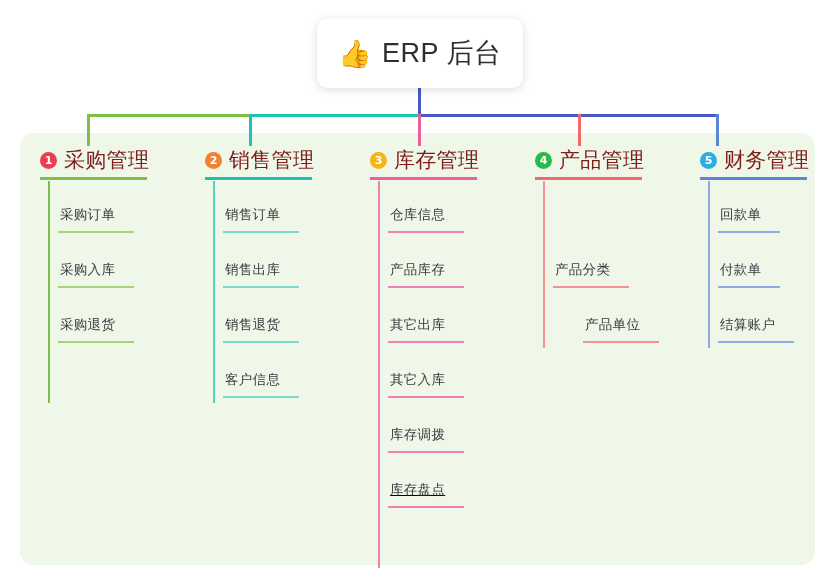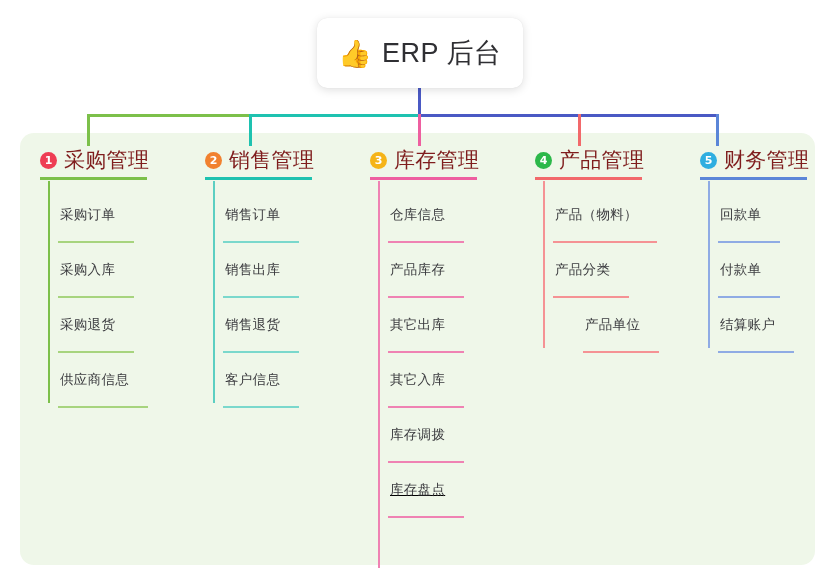--- a/index.html
+++ b/index.html
@@ -108,21 +108,21 @@
   }
 
   .leaf {
     position: absolute;
     white-space: nowrap;
   }
   .leaf-label {
     font-size: 13.5px;
     color: #3a3a3e;
     letter-spacing: 0.3px;
-    padding: 0 2px 17px 2px;
+    padding: 0 2px 7px 2px;
     display: block;
   }
   .leaf-underline {
     height: 2px;
   }
 </style>
 </head>
 <body>
 
 <div id="canvas">
@@ -162,24 +162,20 @@
       <div class="leaf-underline" style="width:76px; background:#a7d47e;"></div>
     </div>
     <div class="leaf" style="left:18px; top:113px;">
       <span class="leaf-label">采购入库</span>
       <div class="leaf-underline" style="width:76px; background:#a7d47e;"></div>
     </div>
     <div class="leaf" style="left:18px; top:168px;">
       <span class="leaf-label">采购退货</span>
       <div class="leaf-underline" style="width:76px; background:#a7d47e;"></div>
     </div>
-    <div class="leaf" style="left:18px; top:223px;">
-      <span class="leaf-label">供应商信息</span>
-      <div class="leaf-underline" style="width:90px; background:#a7d47e;"></div>
-    </div>
   </div>
 
   <div class="col" style="left:205px; top:148px; width:150px;">
     <div class="col-head">
       <span class="badge" style="background:#f1812f;">2</span>
       <span class="col-title">销售管理</span>
     </div>
     <div class="col-underline" style="width:107px; background:#1ec2b0;"></div>
 
     <div class="spine" style="left:8px; height:222px; background:#5ccfc2;"></div>
@@ -239,24 +235,20 @@
 
   <div class="col" style="left:535px; top:148px; width:170px;">
     <div class="col-head">
       <span class="badge" style="background:#2cb84a;">4</span>
       <span class="col-title">产品管理</span>
     </div>
     <div class="col-underline" style="width:107px; background:#f2696b;"></div>
 
     <div class="spine" style="left:8px; height:167px; background:#f59294;"></div>
 
-    <div class="leaf" style="left:18px; top:58px;">
-      <span class="leaf-label">产品（物料）</span>
-      <div class="leaf-underline" style="width:104px; background:#f59294;"></div>
-    </div>
     <div class="leaf" style="left:18px; top:113px;">
       <span class="leaf-label">产品分类</span>
       <div class="leaf-underline" style="width:76px; background:#f59294;"></div>
     </div>
     <div class="leaf" style="left:18px; top:168px;margin-left:30px;">
       <span class="leaf-label">产品单位</span>
       <div class="leaf-underline" style="width:76px; background:#f59294;"></div>
     </div>
   </div>
 

